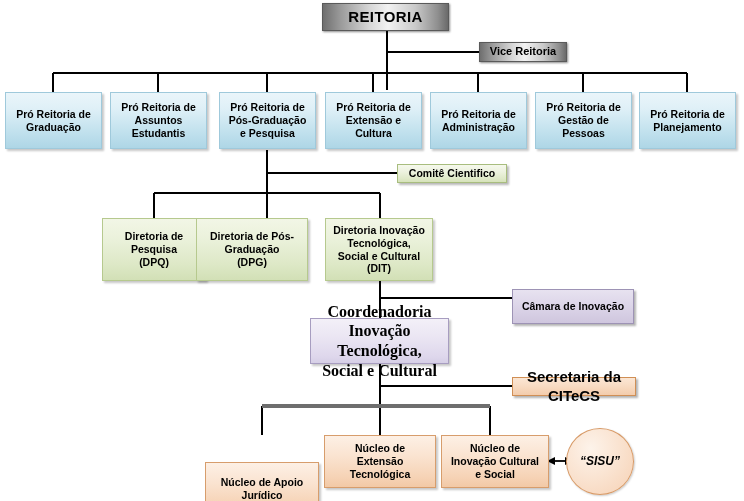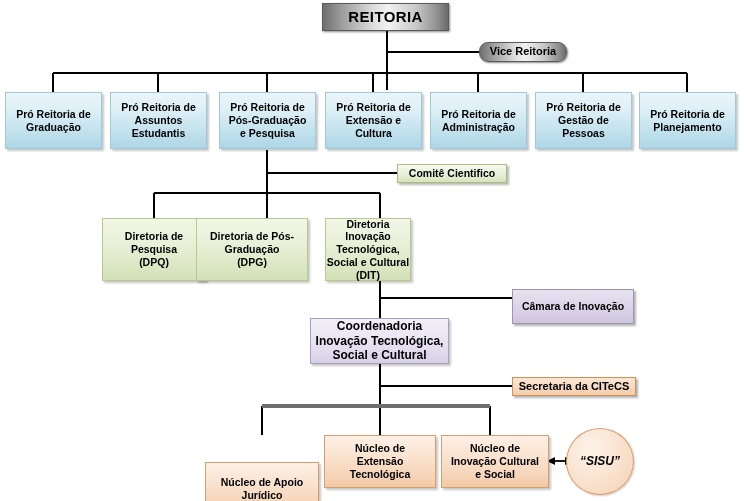--- a/index.html
+++ b/index.html
@@ -74,41 +74,42 @@
     border: 1px solid #a8bd7e;
     box-shadow: 2px 2px 2px rgba(0,0,0,0.28);
     font-size: 10.5px;
   }
 
   
   .sty-purple {
     background: linear-gradient(to bottom, #f3f0f8 0%, #ebe6f3 40%, #ded7ec 85%, #d6cfe6 100%);
     border: 1px solid #a79dc0;
     box-shadow: 2px 2px 2px rgba(0,0,0,0.22);
-    font-size: 12px;
+    font-size: 16px;
+    font-family: Liberation Serif, serif;
   }
   .sty-purple-pill {
     background: linear-gradient(to bottom, #e7e2f0 0%, #ddd6e9 45%, #cfc6de 100%);
     border: 1px solid #9d93b5;
     box-shadow: 2px 2px 2px rgba(0,0,0,0.3);
     font-size: 10.5px;
   }
 
   
   .sty-orange {
     background: linear-gradient(to bottom, #fdf0e5 0%, #fae3d0 40%, #f6d3b6 80%, #f2c9a6 100%);
     border: 1px solid #d79d6c;
     box-shadow: 2px 2px 2px rgba(0,0,0,0.22);
     font-size: 10.5px;
   }
   .sty-orange-pill {
     background: linear-gradient(to bottom, #fbe6d4 0%, #f8dcc4 45%, #f3ccac 100%);
     border: 1px solid #d08f55;
     box-shadow: 2px 2px 2px rgba(0,0,0,0.3);
-    font-size: 11px;
+    font-size: 15px;
   }
   .sty-ellipse {
     background: radial-gradient(ellipse at 36% 30%, #fdf3ea 0%, #fae4d2 45%, #f6d1b4 100%);
     border: 1px solid #d79a67;
     border-radius: 50%;
     font-style: italic;
     font-size: 12px;
     box-shadow: 1px 1px 2px rgba(0,0,0,0.2);
   }
 </style>
@@ -162,21 +163,21 @@
       <line x1="549" y1="461" x2="571" y2="461"></line>
       <polygon points="547,461 555,457 555,465" stroke="none"></polygon>
       <polygon points="573,461 565,457 565,465" stroke="none"></polygon>
     </g>
   </svg>
 
   <div class="node sty-silver sty-title" style="left:322px; top:3px; width:127px; height:28px;">
     <span>REITORIA</span>
   </div>
 
-  <div class="node sty-silver sty-vice" style="left:479px; top:42px; width:88px; height:20px;border-radius:9px;">
+  <div class="node sty-silver sty-vice" style="left:479px; top:42px; width:88px; height:20px;">
     <span>Vice Reitoria</span>
   </div>
 
   <div class="node sty-blue" style="left:5px; top:92px; width:97px; height:57px;">
     <span>
         <div>Pró Reitoria de</div>
         <div>Graduação</div>
       </span>
   </div>
   <div class="node sty-blue" style="left:110px; top:92px; width:97px; height:57px;">
@@ -231,21 +232,21 @@
         <div>(DPQ)</div>
       </span>
   </div>
   <div class="node sty-green" style="left:196px; top:218px; width:112px; height:63px;">
     <span>
         <div>Diretoria de Pós-</div>
         <div>Graduação</div>
         <div>(DPG)</div>
       </span>
   </div>
-  <div class="node sty-green" style="left:325px; top:218px; width:86px; height:63px;">
+  <div class="node sty-green" style="left:325px; top:218px; width:108px; height:63px;">
     <span>
         <div>Diretoria Inovação</div>
         <div>Tecnológica,</div>
         <div>Social e Cultural</div>
         <div>(DIT)</div>
       </span>
   </div>
 
   <div class="node sty-purple-pill" style="left:512px; top:289px; width:122px; height:35px;">
     <span>Câmara de Inovação</span>

